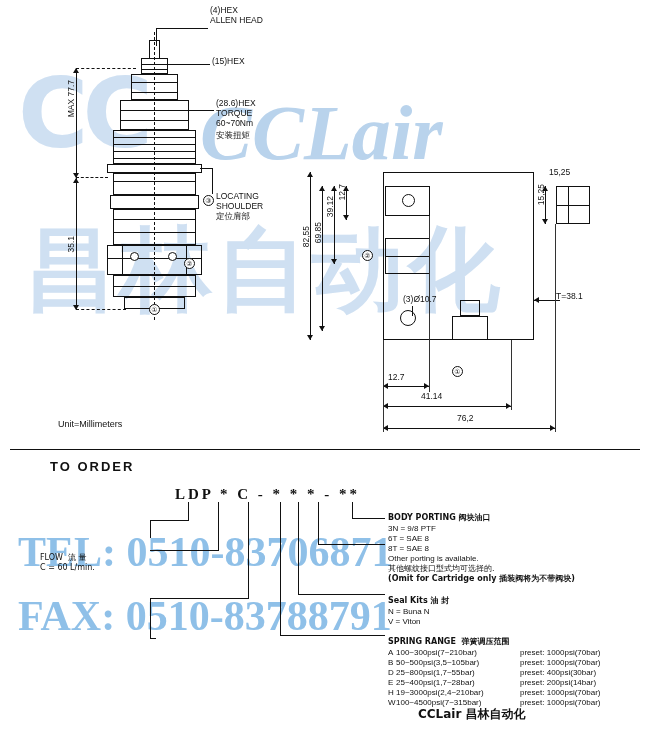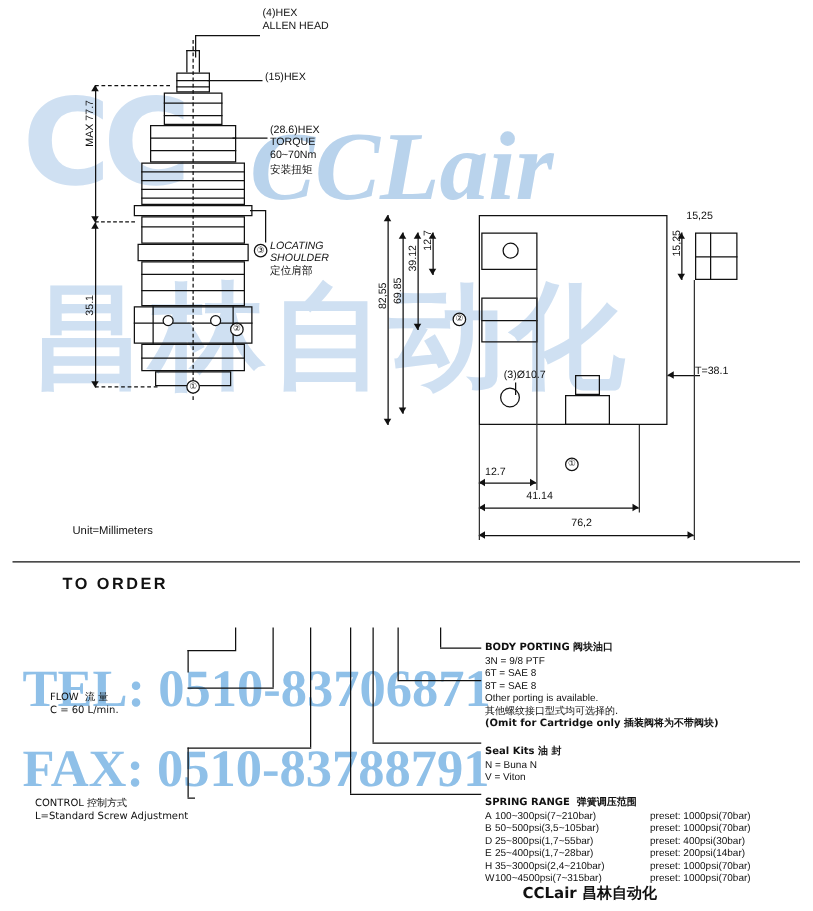--- a/index.html
+++ b/index.html
@@ -131,21 +131,21 @@
   <div class="ln h" style="left:166px;top:64px;width:44px;"></div>
   <div class="lbl" style="left:212px;top:57px;">(15)HEX</div>
 
   <div class="ln h" style="left:186px;top:110px;width:28px;"></div>
   <div class="lbl" style="left:216px;top:99px;">(28.6)HEX
 TORQUE
 60~70Nm</div>
   <div class="lbl cn" style="left:216px;top:131px;">安装扭矩</div>
 
   <div class="ln h" style="left:200px;top:168px;width:12px;"></div>
-  <div class="lbl" style="left:216px;top:192px;font-style:italic;">LOCATING
+  <div class="lbl" style="left:216px;top:192px;">LOCATING
 SHOULDER</div>
   <div class="lbl cn" style="left:216px;top:212px;">定位肩部</div>
   <div class="ln v" style="left:212px;top:168px;height:26px;"></div>
 
   <div class="circ" style="left:203px;top:195px;width:11px;height:11px;line-height:10px;">③</div>
   <div class="circ" style="left:184px;top:258px;width:11px;height:11px;line-height:10px;">②</div>
   <div class="circ" style="left:149px;top:304px;width:11px;height:11px;line-height:10px;">①</div>
 
   <div class="box" style="left:383px;top:172px;width:151px;height:168px;"></div>
 
@@ -218,20 +218,21 @@
 
   <div class="ln v thin" style="left:383px;top:340px;height:92px;"></div>
   <div class="ln v thin" style="left:429px;top:216px;height:176px;"></div>
   <div class="ln v thin" style="left:511px;top:340px;height:70px;"></div>
   <div class="ln v thin" style="left:555px;top:224px;height:208px;"></div>
 
   <div class="unit">Unit=Millimeters</div>
 
   <div class="sep"></div>
   <div class="toorder">TO ORDER</div>
+  <div class="code">LDP * C - * * * - **</div>
 
   <div class="ln v" style="left:188px;top:502px;height:18px;"></div>
   <div class="ln h" style="left:150px;top:520px;width:39px;"></div>
   <div class="ln v" style="left:150px;top:520px;height:18px;"></div>
 
   <div class="ln v" style="left:218px;top:502px;height:48px;"></div>
   <div class="ln h" style="left:150px;top:550px;width:69px;"></div>
 
   <div class="ln v" style="left:248px;top:502px;height:96px;"></div>
   <div class="ln h" style="left:150px;top:598px;width:99px;"></div>
@@ -245,22 +246,20 @@
   <div class="ln h" style="left:298px;top:594px;width:87px;"></div>
 
   <div class="ln v" style="left:318px;top:502px;height:42px;"></div>
   <div class="ln h" style="left:318px;top:544px;width:67px;"></div>
 
   <div class="ln v" style="left:352px;top:502px;height:16px;"></div>
   <div class="ln h" style="left:352px;top:518px;width:33px;"></div>
 
   <div class="blk cn" style="left:40px;top:553px;">FLOW  流 量
 C = 60 L/min.</div>
-  <div class="blk cn" style="left:28px;top:638px;">CONTROL 控制方式
-L=Standard Screw Adjustment</div>
 
   <div class="blk cn" style="left:388px;top:513px;font-weight:bold;">BODY PORTING 阀块油口</div>
   <div class="blk" style="left:388px;top:524px;">3N = 9/8 PTF</div>
   <div class="blk" style="left:388px;top:534px;">6T = SAE 8</div>
   <div class="blk" style="left:388px;top:544px;">8T = SAE 8</div>
   <div class="blk" style="left:388px;top:554px;">Other porting is available.</div>
   <div class="blk cn" style="left:388px;top:564px;">其他螺纹接口型式均可选择的.</div>
   <div class="blk cn" style="left:388px;top:574px;font-weight:bold;">(Omit for Cartridge only 插装阀将为不带阀块)</div>
 
   <div class="blk cn" style="left:388px;top:596px;font-weight:bold;">Seal Kits 油 封</div>
@@ -279,21 +278,21 @@
 
   <div class="blk" style="left:388px;top:668px;">D</div>
   <div class="blk" style="left:396px;top:668px;">25~800psi(1,7~55bar)</div>
   <div class="blk" style="left:520px;top:668px;">preset: 400psi(30bar)</div>
 
   <div class="blk" style="left:388px;top:678px;">E</div>
   <div class="blk" style="left:396px;top:678px;">25~400psi(1,7~28bar)</div>
   <div class="blk" style="left:520px;top:678px;">preset: 200psi(14bar)</div>
 
   <div class="blk" style="left:388px;top:688px;">H</div>
-  <div class="blk" style="left:396px;top:688px;">35~3000psi(2,4~210bar)</div>
+  <div class="blk" style="left:396px;top:688px;">19~3000psi(2,4~210bar)</div>
   <div class="blk" style="left:520px;top:688px;">preset: 1000psi(70bar)</div>
 
   <div class="blk" style="left:388px;top:698px;">W</div>
   <div class="blk" style="left:396px;top:698px;">100~4500psi(7~315bar)</div>
   <div class="blk" style="left:520px;top:698px;">preset: 1000psi(70bar)</div>
 
   <div class="footer">CCLair 昌林自动化</div>
 
 </div>
 

